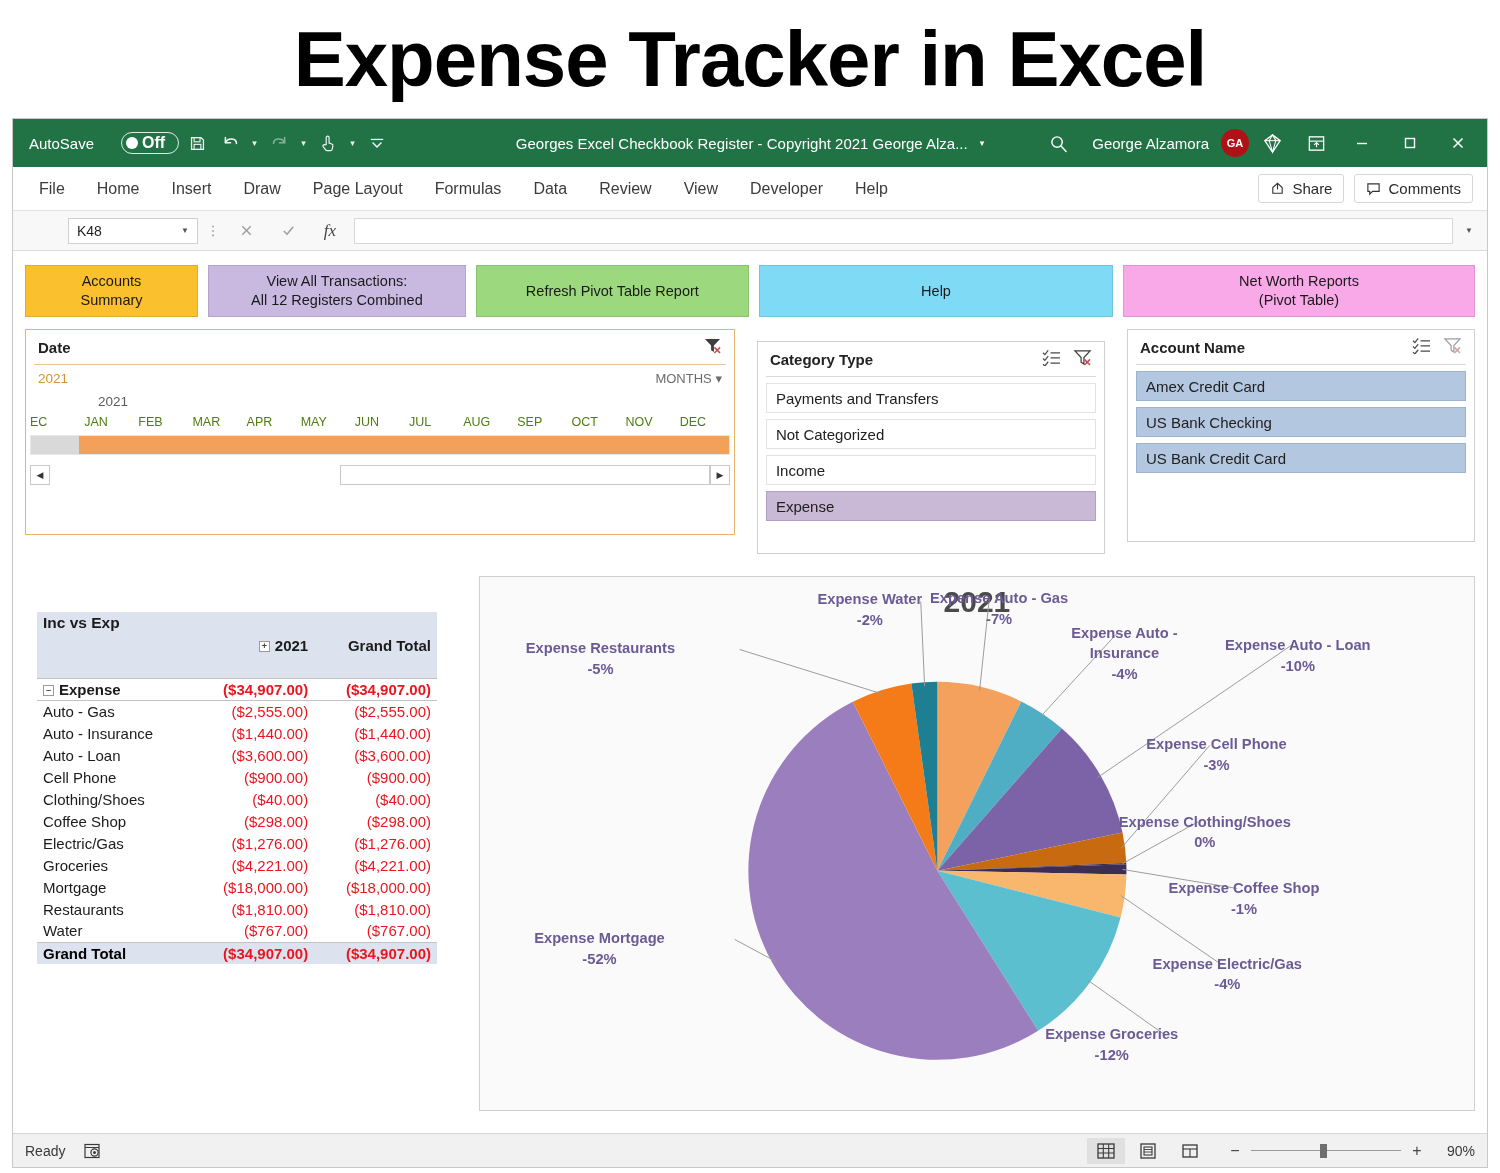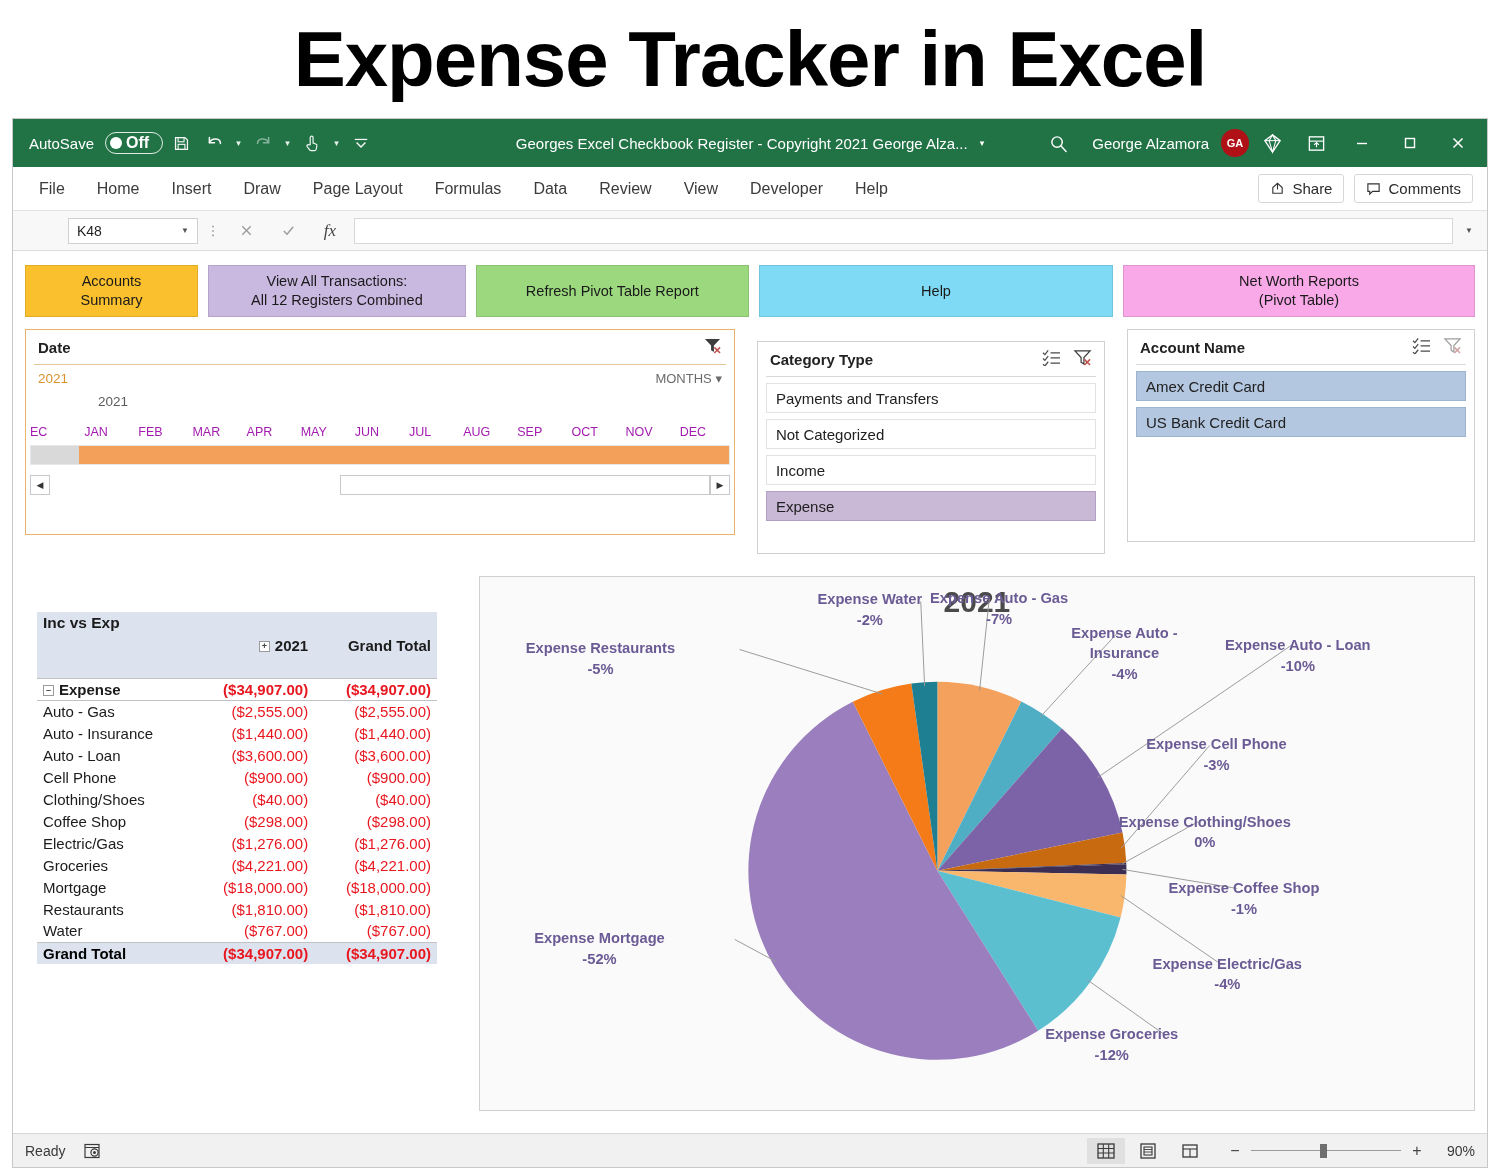--- a/index.html
+++ b/index.html
@@ -38,21 +38,21 @@
   }
 
   
   #titlebar {
     height:48px; background:#217346;
     display:flex; align-items:center;
     color:#ffffff; flex:none;
     position:relative;
   }
   .qat { display:flex; align-items:center; gap:3px; padding-left:16px; }
-  .autosave-label { font-size:15px; margin-right:8px; }
+  .autosave-label { font-size:15px; margin-right:24px; }
   .toggle {
     width:58px; height:22px; border-radius:11px;
     border:1px solid rgba(255,255,255,.85);
     display:flex; align-items:center; gap:4px;
     padding:0 4px; font-size:16px; font-weight:bold;
   }
   .toggle .knob { width:12px; height:12px; border-radius:50%; background:#ffffff; flex:none;}
   .qbtn {
     width:30px; height:30px; display:flex; align-items:center; justify-content:center;
     font-size:17px; color:#ffffff; opacity:.95;
@@ -150,21 +150,21 @@
     border:1px solid #e2e2e2; background:#ffffff;
   }
   .sl-item.sel-purple { background:#c9b8d6; border-color:#b3a0c4; }
   .sl-item.sel-blue   { background:#b4c7e0; border-color:#9db4d1; }
 
   
   .tl-top { display:flex; align-items:center; padding:6px 12px 0 12px;}
   .tl-year { color:#d8922e; font-size:13.5px;}
   .tl-months { margin-left:auto; font-size:13px; color:#6b6b6b;}
   .tl-sub { font-size:13.5px; color:#5b5b5b; padding-left:72px; margin-top:8px;}
-  .tl-labels { display:flex; margin-top:16px; padding:0 0 0 4px; font-size:12.5px; color:#a21caf;}
+  .tl-labels { display:flex; margin-top:6px; padding:0 0 0 4px; font-size:12.5px; color:#4d7c0f;}
   .tl-labels span { flex:1; text-align:left; }
   .tl-bar { height:20px; margin:6px 4px 0 4px; display:flex; border:1px solid #e7e7e7;}
   .tl-bar .off { width:48px; background:#d9d9d9;}
   .tl-bar .on  { flex:1; background:#f3a05a;}
   .tl-scroll { display:flex; align-items:center; margin:10px 4px 0 4px; gap:0;}
   .tl-arrow {
     width:20px;height:20px;border:1px solid #c9c9c9;background:#fff;
     display:flex;align-items:center;justify-content:center;font-size:9px;color:#333;
   }
   .tl-track { flex:1; }
@@ -483,20 +483,21 @@
               <svg width="19" height="17" viewBox="0 0 20 18">
                   <path d="M2 2 H18 L11.5 9 V16 L8.5 14 V9 Z" fill="none" stroke="#9d9d9d" stroke-width="1.3"></path>
                   <path d="M12 11 L18 17 M18 11 L12 17" stroke="#d2a5a5" stroke-width="1.6"></path>
                 </svg>
             </span>
           </span>
         </div>
         <div class="sl-rule gray"></div>
         <div class="sl-items">
           <div class="sl-item sel-blue">Amex Credit Card</div>
+          <div class="sl-item sel-blue">US Bank Checking</div>
           <div class="sl-item sel-blue">US Bank Credit Card</div>
         </div>
       </div>
     </div>
 
     <div id="lower">
 
       <div id="pivotwrap">
         <table class="pivot">
           <tbody>

